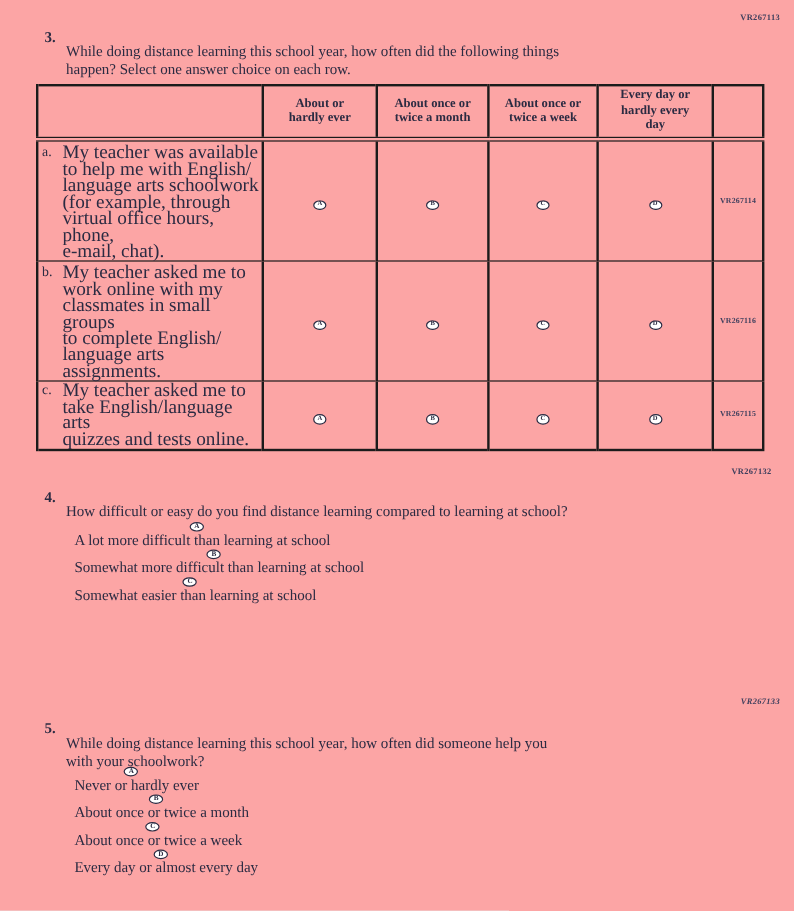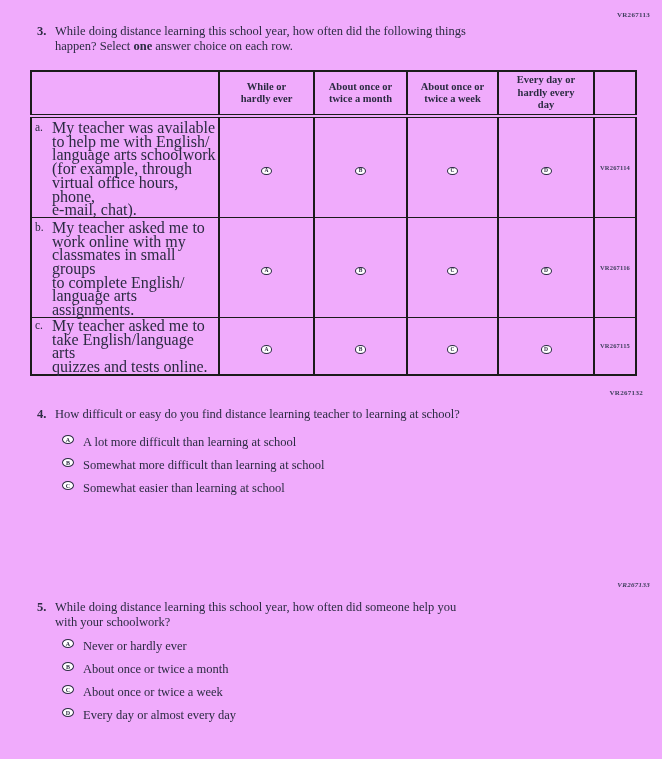--- a/index.html
+++ b/index.html
@@ -1,20 +1,20 @@
 <!DOCTYPE html>
 <html><head>
 <meta charset="utf-8">
 <style>
   * { margin:0; padding:0; box-sizing:border-box; }
   html,body { background:#e8e8e8; }
   .page {
     position:relative;
     width:662px; height:759px;
-    background:#f0abfc;
+    background:#fca5a5;
     font-family:"Liberation Serif","DejaVu Serif",serif;
     color:#2b2b42;
     overflow:hidden;
     margin:0 auto;
   }
   .code {
     position:absolute;
     font-size:7px;
     font-weight:bold;
     letter-spacing:0.3px;
@@ -22,22 +22,22 @@
   }
   .question {
     position:absolute;
     left:37px;
     display:flex;
     align-items:flex-start;
     font-size:12.5px;
     line-height:15px;
   }
   .qnum { font-weight:bold; width:18px; flex-shrink:0; }
-  .qtext { white-space:pre-line; max-width:545px; }
-  .qtext b { font-weight:bold; }
+  .qtext { white-space:pre-line; max-width:545px;margin-top:12px; }
+  .qtext b { font-weight:normal; }
 
   
   table.grid {
     position:absolute;
     left:30px; top:70px;
     border-collapse:collapse;
     table-layout:fixed;
     width:605px;
     border:2.5px solid #1b1b1b;
   }
@@ -80,20 +80,22 @@
     font-weight:bold;
     line-height:1;
     color:#2b2b42;
     background:#fff;
   }
   .opt {
     position:absolute;
     left:62px;
     height:18px;
     display:flex;
+    align-items:center;
+    flex-direction:column;
   }
   .opt .bubble { width:12px; height:9px; font-size:6px; margin-right:9px; }
   .opt-label { font-size:12.5px; line-height:15px; white-space:nowrap; }
 </style>
 </head>
 <body>
 
 <div class="page">
 
   <div class="code" style="top:11px; right:12px;">VR267113</div>
@@ -109,21 +111,21 @@
       <col style="width:188px">
         <col style="width:95px">
         <col style="width:93px">
       <col style="width:91px">
         <col style="width:96px">
         <col style="width:42px">
     </colgroup>
     <tbody>
         <tr class="head">
       <th></th>
-      <th>While or
+      <th>About or
 hardly ever</th>
       <th>About once or
 twice a month</th>
       <th>About once or
 twice a week</th>
       <th>Every day or
 hardly every
 day</th>
       <th></th>
     </tr>
@@ -204,21 +206,21 @@
             </span></td>
       <td class="codecell">VR267115</td>
     </tr>
   </tbody>
     </table>
 
   <div class="code" style="top:389px; right:19px;">VR267132</div>
 
   <div class="question" style="top:407px;">
     <span class="qnum">4.</span>
-    <span class="qtext">How difficult or easy do you find distance learning teacher to learning at school?</span>
+    <span class="qtext">How difficult or easy do you find distance learning compared to learning at school?</span>
   </div>
 
   <div class="opt" style="top:435px;">
     <span class="bubble">
         <span>A</span>
       </span>
     <span class="opt-label">A lot more difficult than learning at school</span>
   </div>
   <div class="opt" style="top:458px;">
     <span class="bubble">

